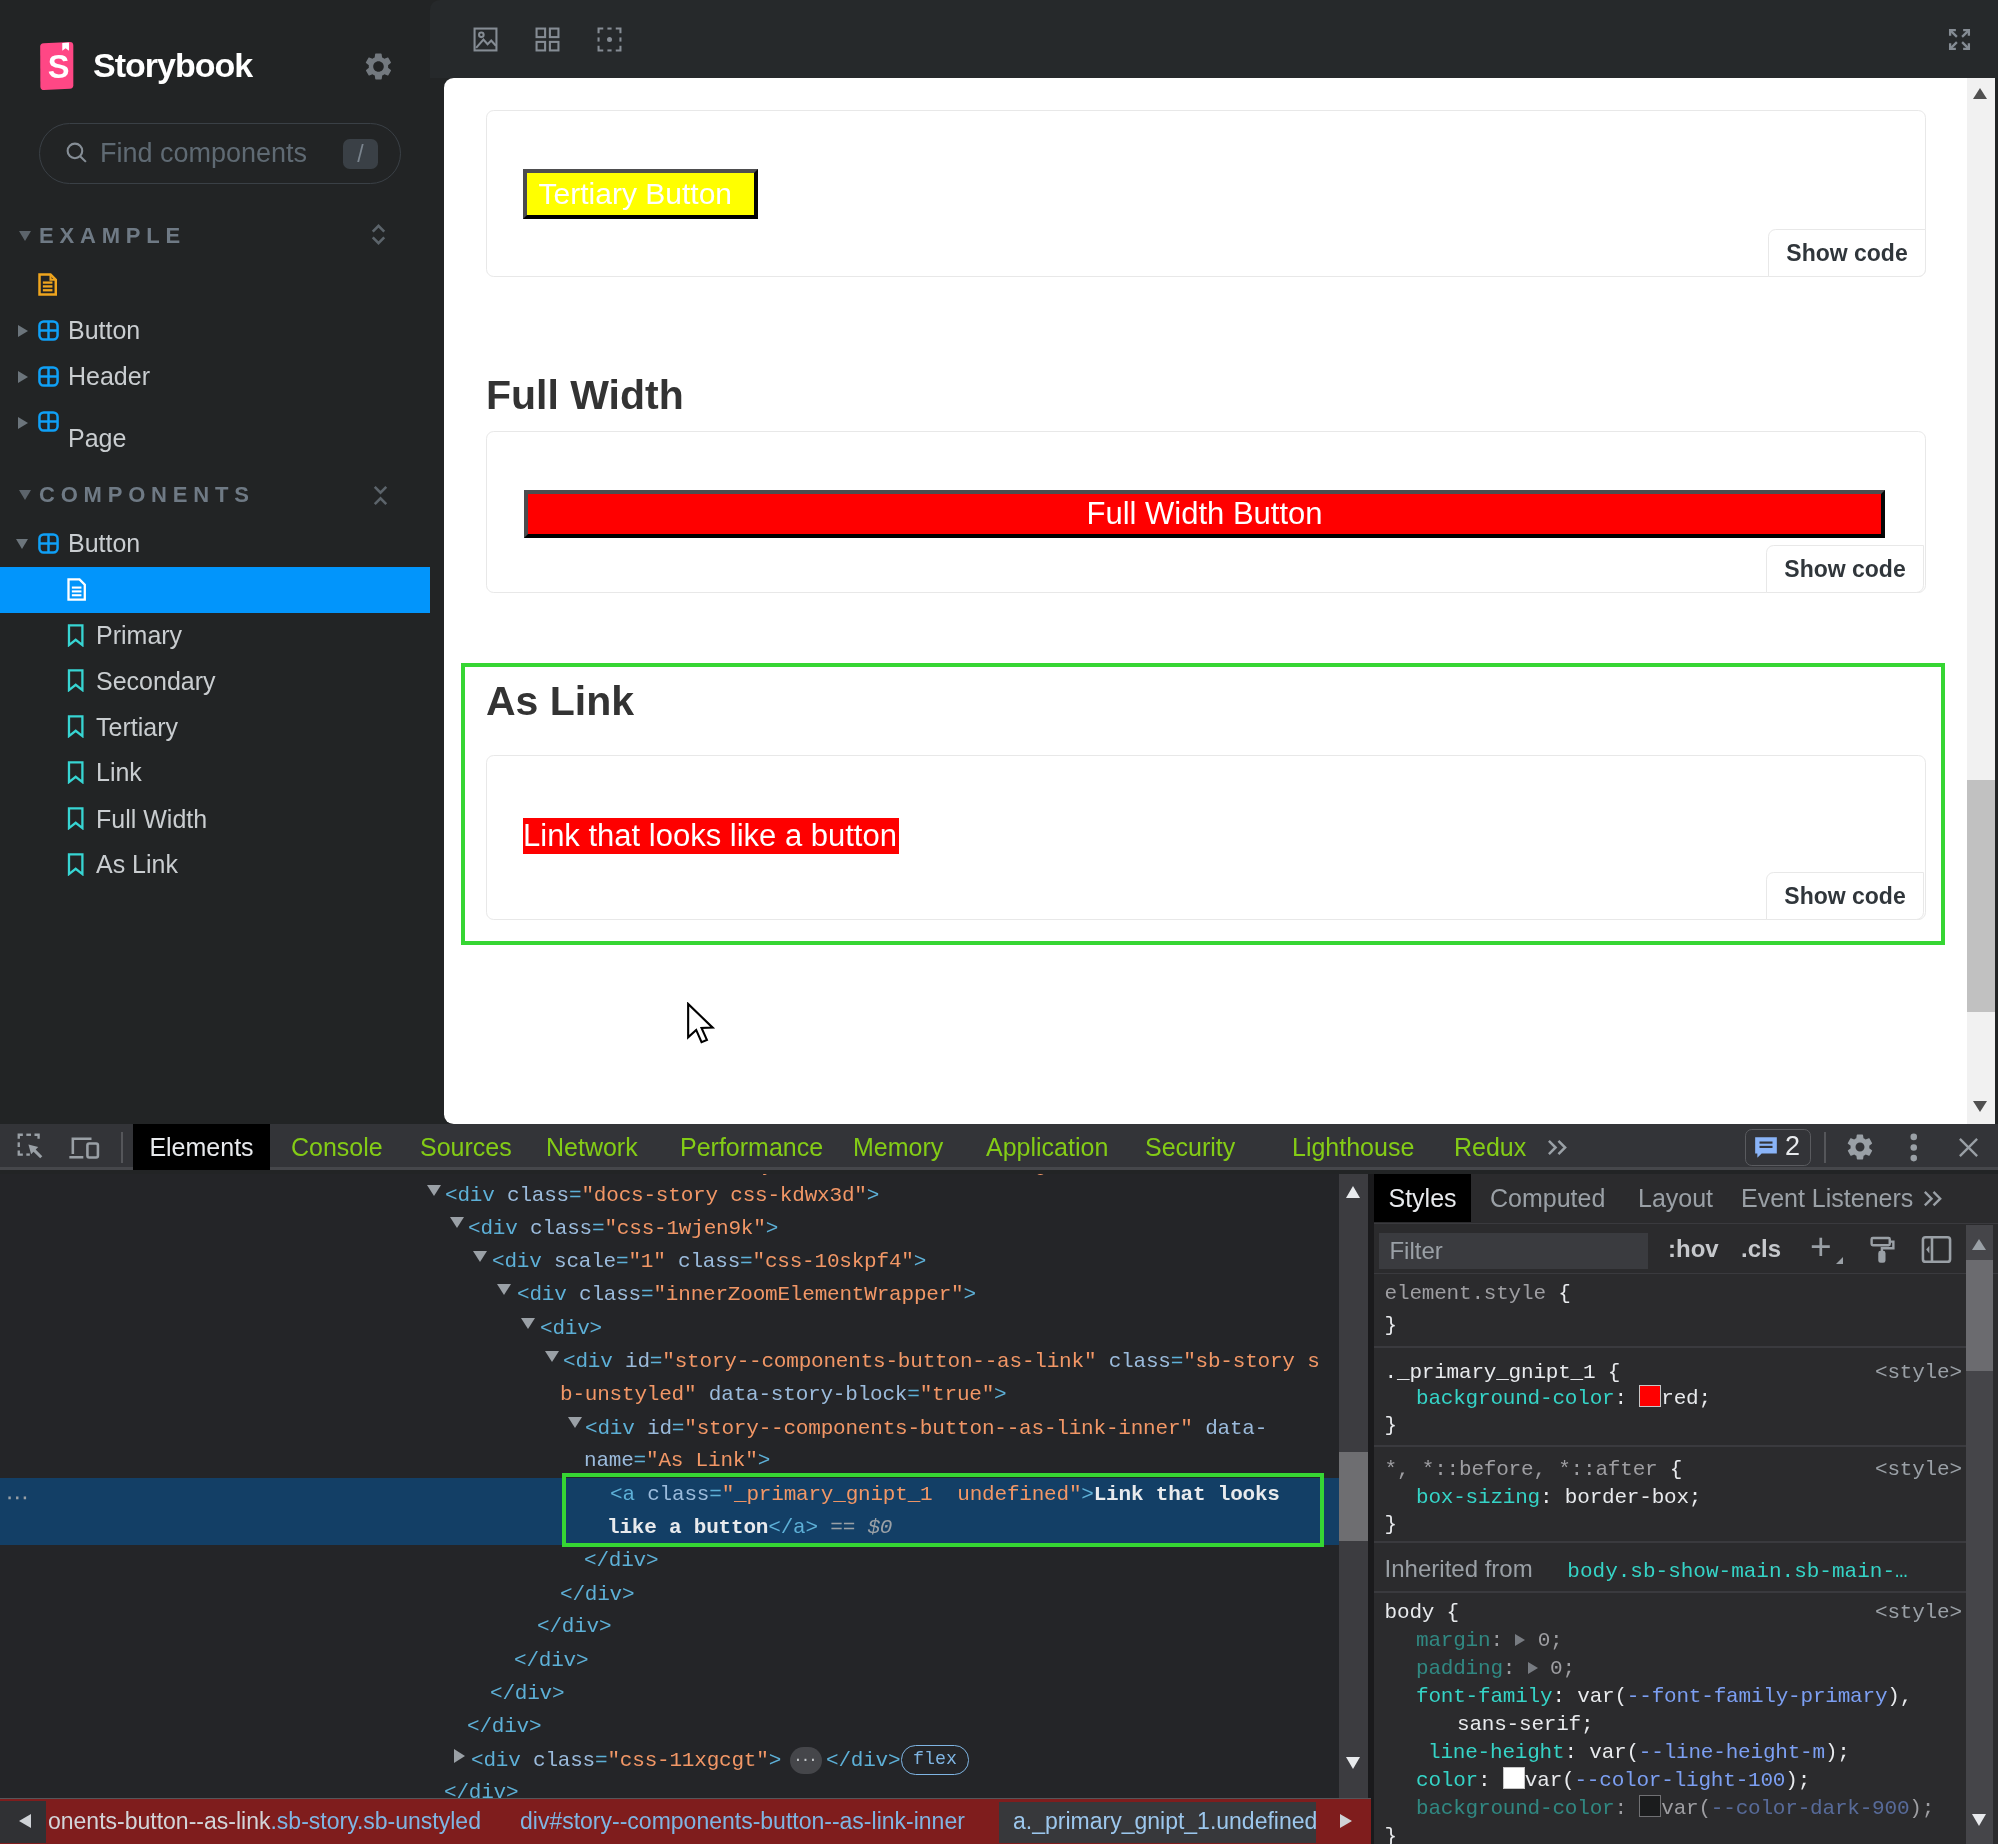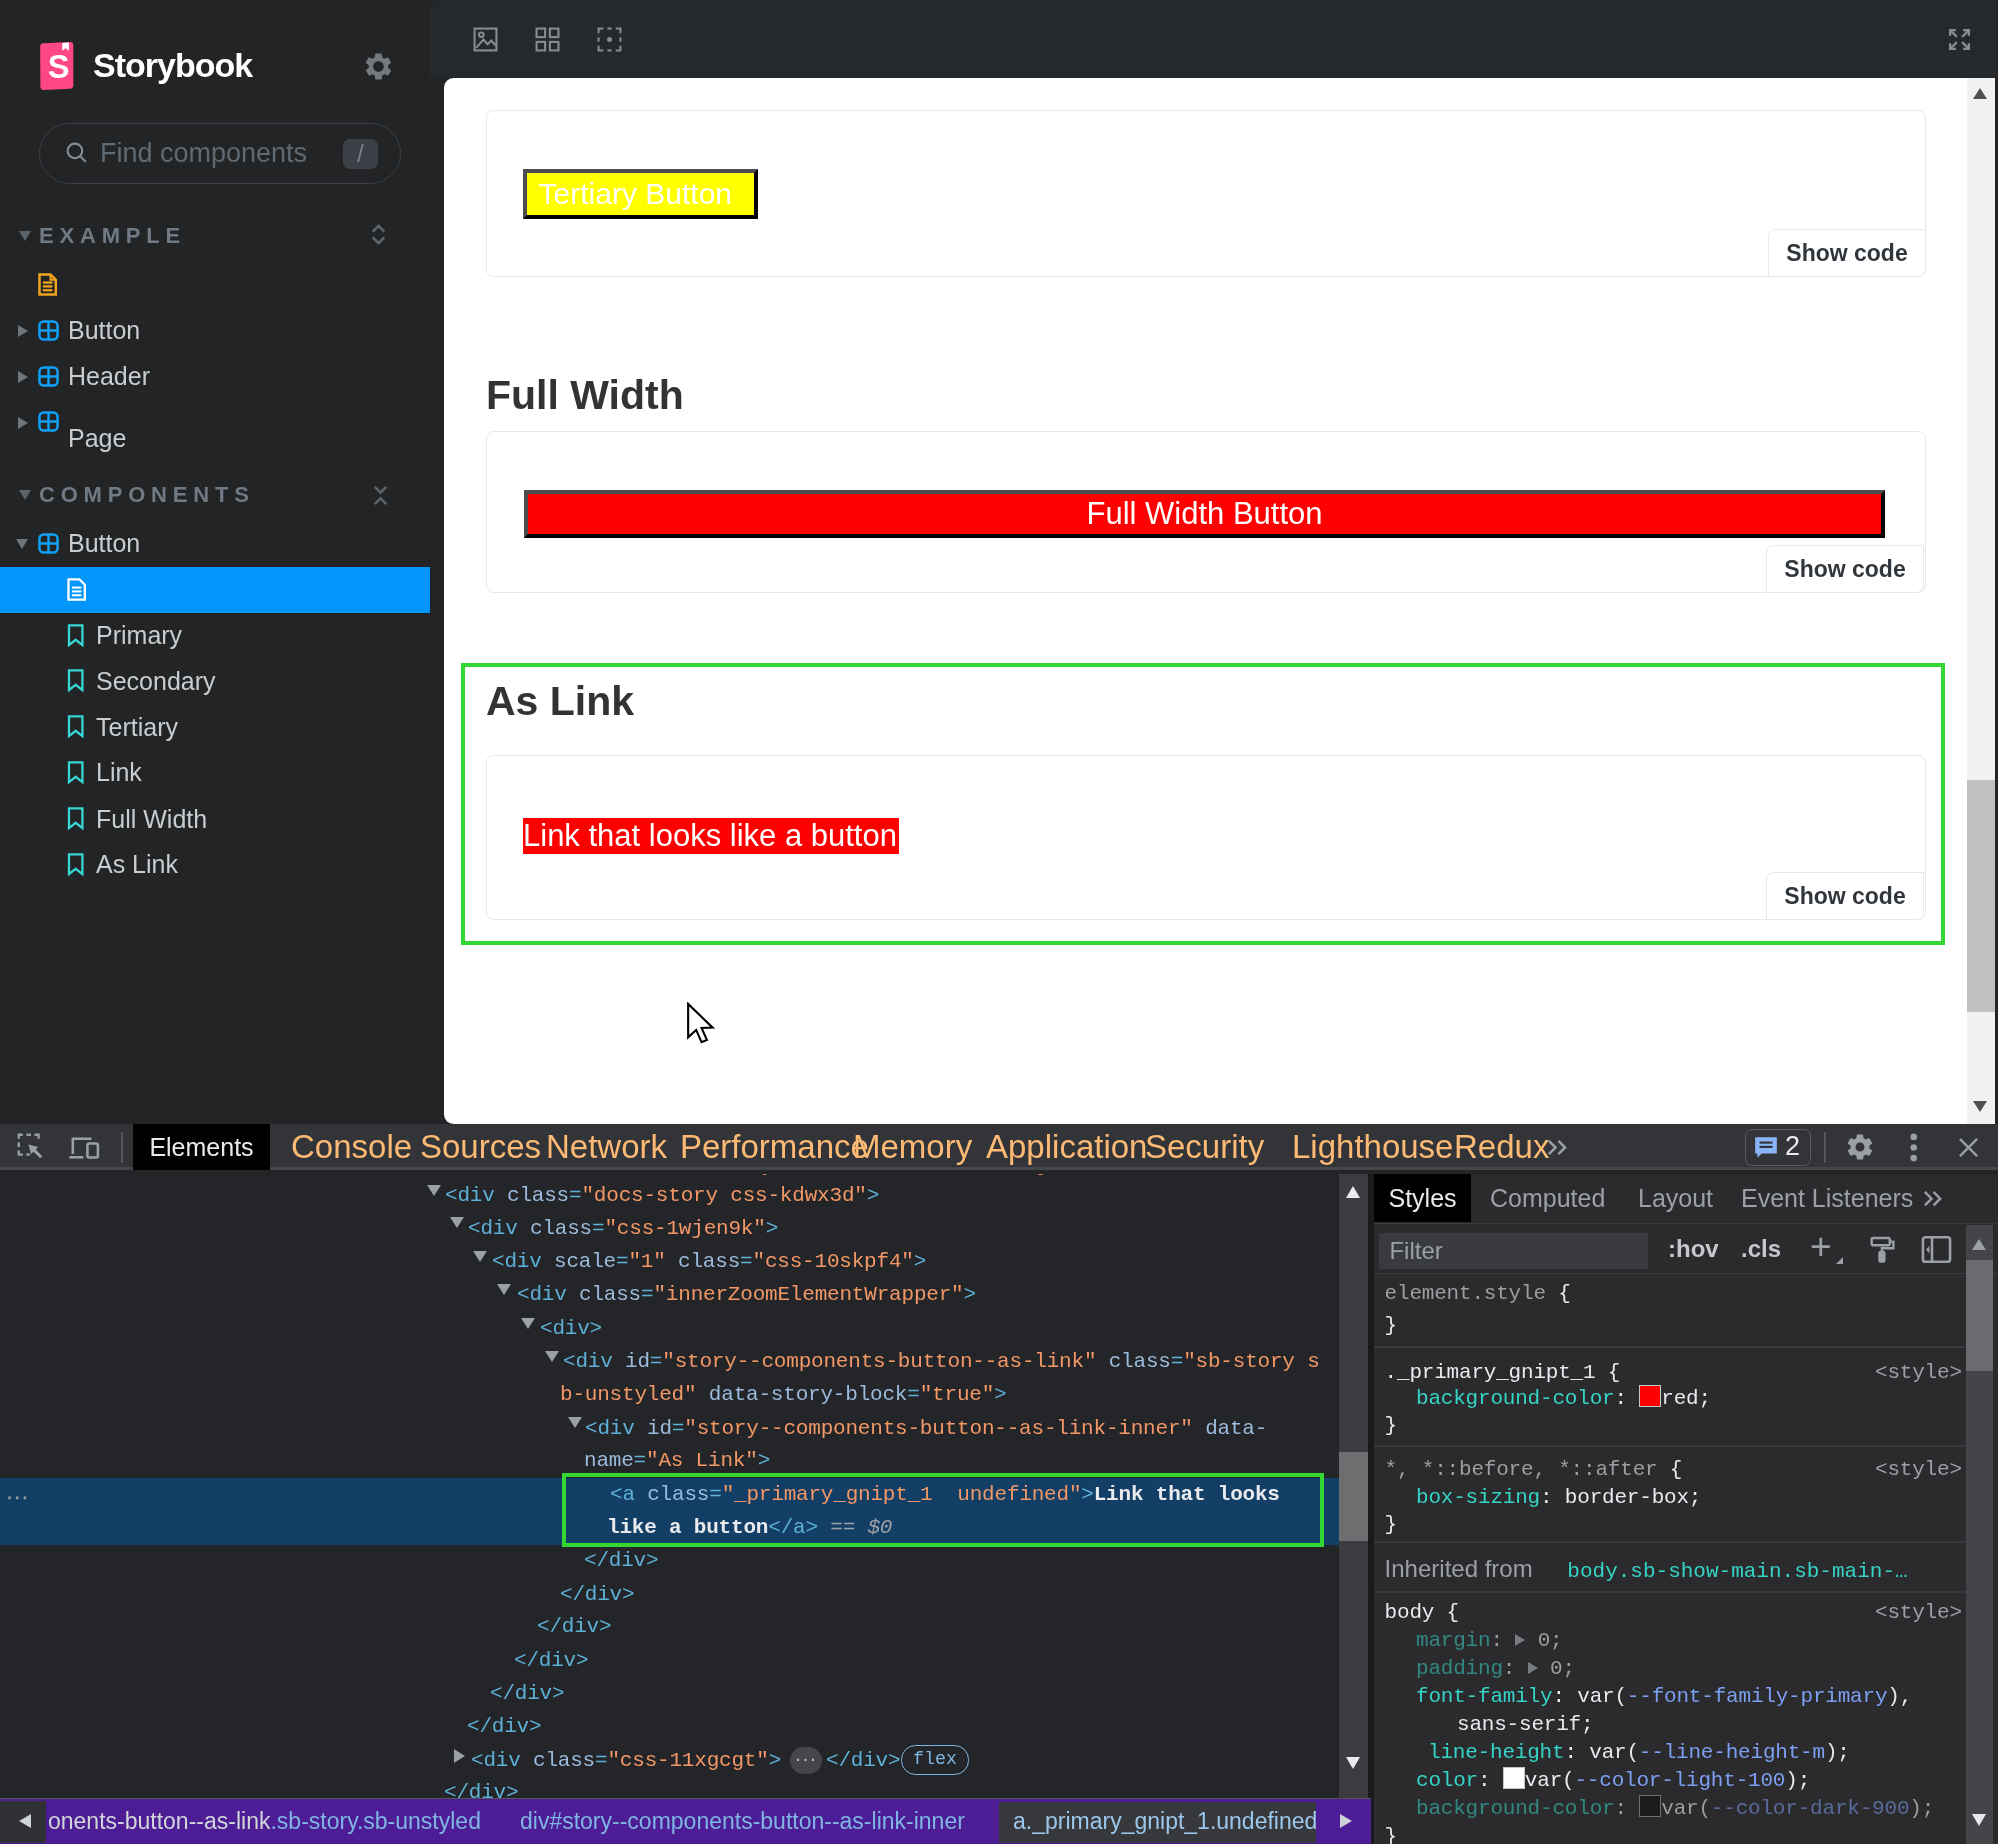--- a/index.html
+++ b/index.html
@@ -17,29 +17,29 @@
   
   #previewbar { left:430px; top:0; width:1569px; height:78px; background:#26292b; border-top-left-radius:9.7px;}
   #canvas { left:444px; top:78px; width:1554px; height:1046px; background:#ffffff; border-top-left-radius:9.7px; border-bottom-left-radius:9.7px;}
   .card { position:absolute; background:#fff; border:1.9px solid #e8e8e8; border-radius:7.7px; }
   .showcode { position:absolute; background:#fff; border:1.9px solid #e8e8e8; border-top-left-radius:7.7px; border-bottom-right-radius:7.7px; color:#30363b; font-weight:700; font-size:23px; display:flex; align-items:center; justify-content:center; }
   .h3 { position:absolute; color:#333333; font-weight:800; font-size:41px; letter-spacing:0px; }
   .btn3d { position:absolute; color:#fff; font-size:28px; border-style:solid; border-width:4.8px; border-color:#4e4e50 #060606 #000 #4c4c4e; display:flex; align-items:center; }
 
   
   #dt-toolbar { left:0; top:1124px; width:1999px; height:46px; background:#333438; border-bottom:3.9px solid #46474b;}
-  .dt-tab { position:absolute; top:0; height:32px; color:#fdba74; font-size:33px; line-height:46px; }
+  .dt-tab { position:absolute; top:0; height:32px; color:#84cc16; font-size:25px; line-height:46px; }
   #dt-tree { left:0; top:1174px; width:1339px; height:624px; background:#242528; overflow:hidden; }
   .tl { position:absolute; white-space:pre; font-family:"Liberation Mono", monospace; font-size:21px; line-height:33px; height:33px; }
   .tag { color:#5db0d7; } .attr { color:#9bbbdc; } .val { color:#f29766; }
   .txt { color:#e8eaed; } .dim { color:#9aa0a6; }
   .tarrow { position:absolute; width:0; height:0; }
   .tarrow.d { border-top:11.6px solid #9aa0a6; border-left:7.7px solid transparent; border-right:7.7px solid transparent; }
   .tarrow.r { border-left:11.6px solid #9aa0a6; border-top:7.7px solid transparent; border-bottom:7.7px solid transparent; }
-  #dt-crumbs { left:0; top:1798px; width:1371px; height:46px; background:#4c1d95; border-top:1.9px solid #55565a; font-size:23px; }
+  #dt-crumbs { left:0; top:1798px; width:1371px; height:46px; background:#7f1d1d; border-top:1.9px solid #55565a; font-size:23px; }
   #dt-styles { left:1374px; top:1174px; width:625px; height:670px; background:#2b2b2d; }
   .sline { position:absolute; white-space:pre; font-family:"Liberation Mono", monospace; font-size:21px; line-height:28px; height:28px; letter-spacing:-0.2px; }
   .prop { color:#35d4c7; } .varv { color:#7c9ff2; } .gray { color:#9e9ea2; }
   .sep { position:absolute; left:0; width:592px; height:1.9px; background:#3a3a3e; }
   .tridim { display:inline-block; width:0; height:0; border-left:10.6px solid #9aa0a6; border-top:6.8px solid transparent; border-bottom:6.8px solid transparent; opacity:.7; }
   .tl { letter-spacing:-0.2px; }
 </style>
 </head>
 <body>
 

